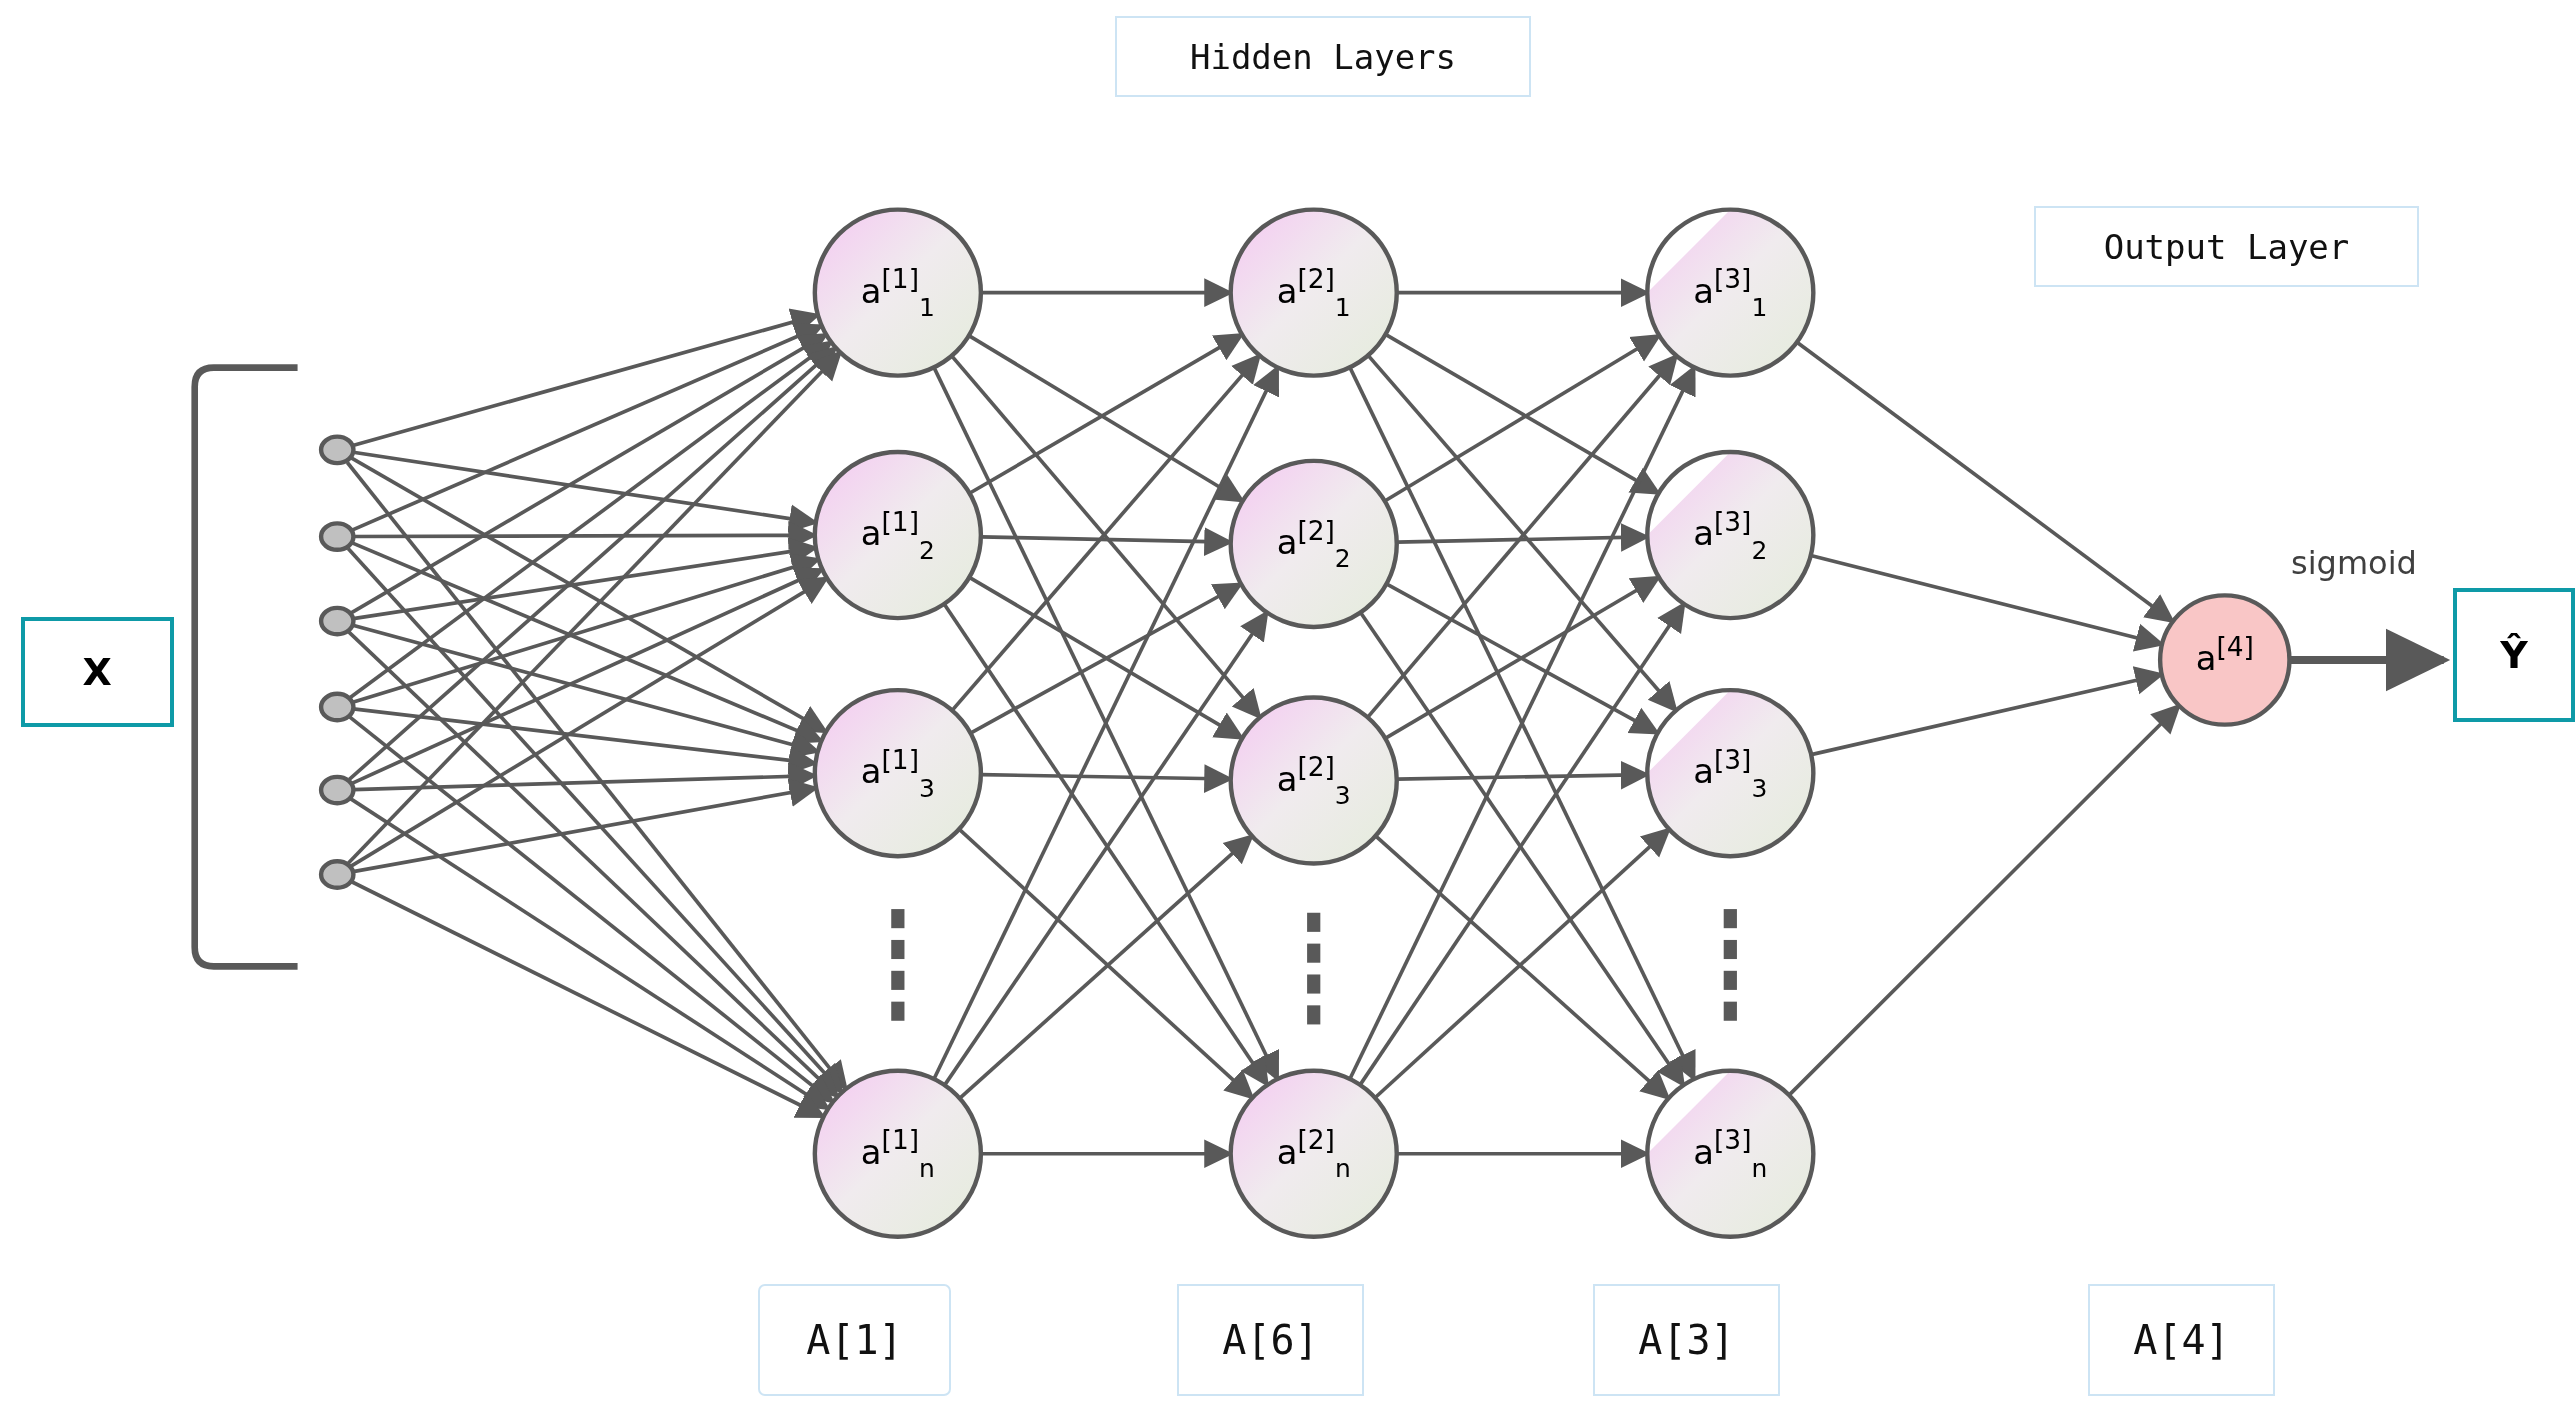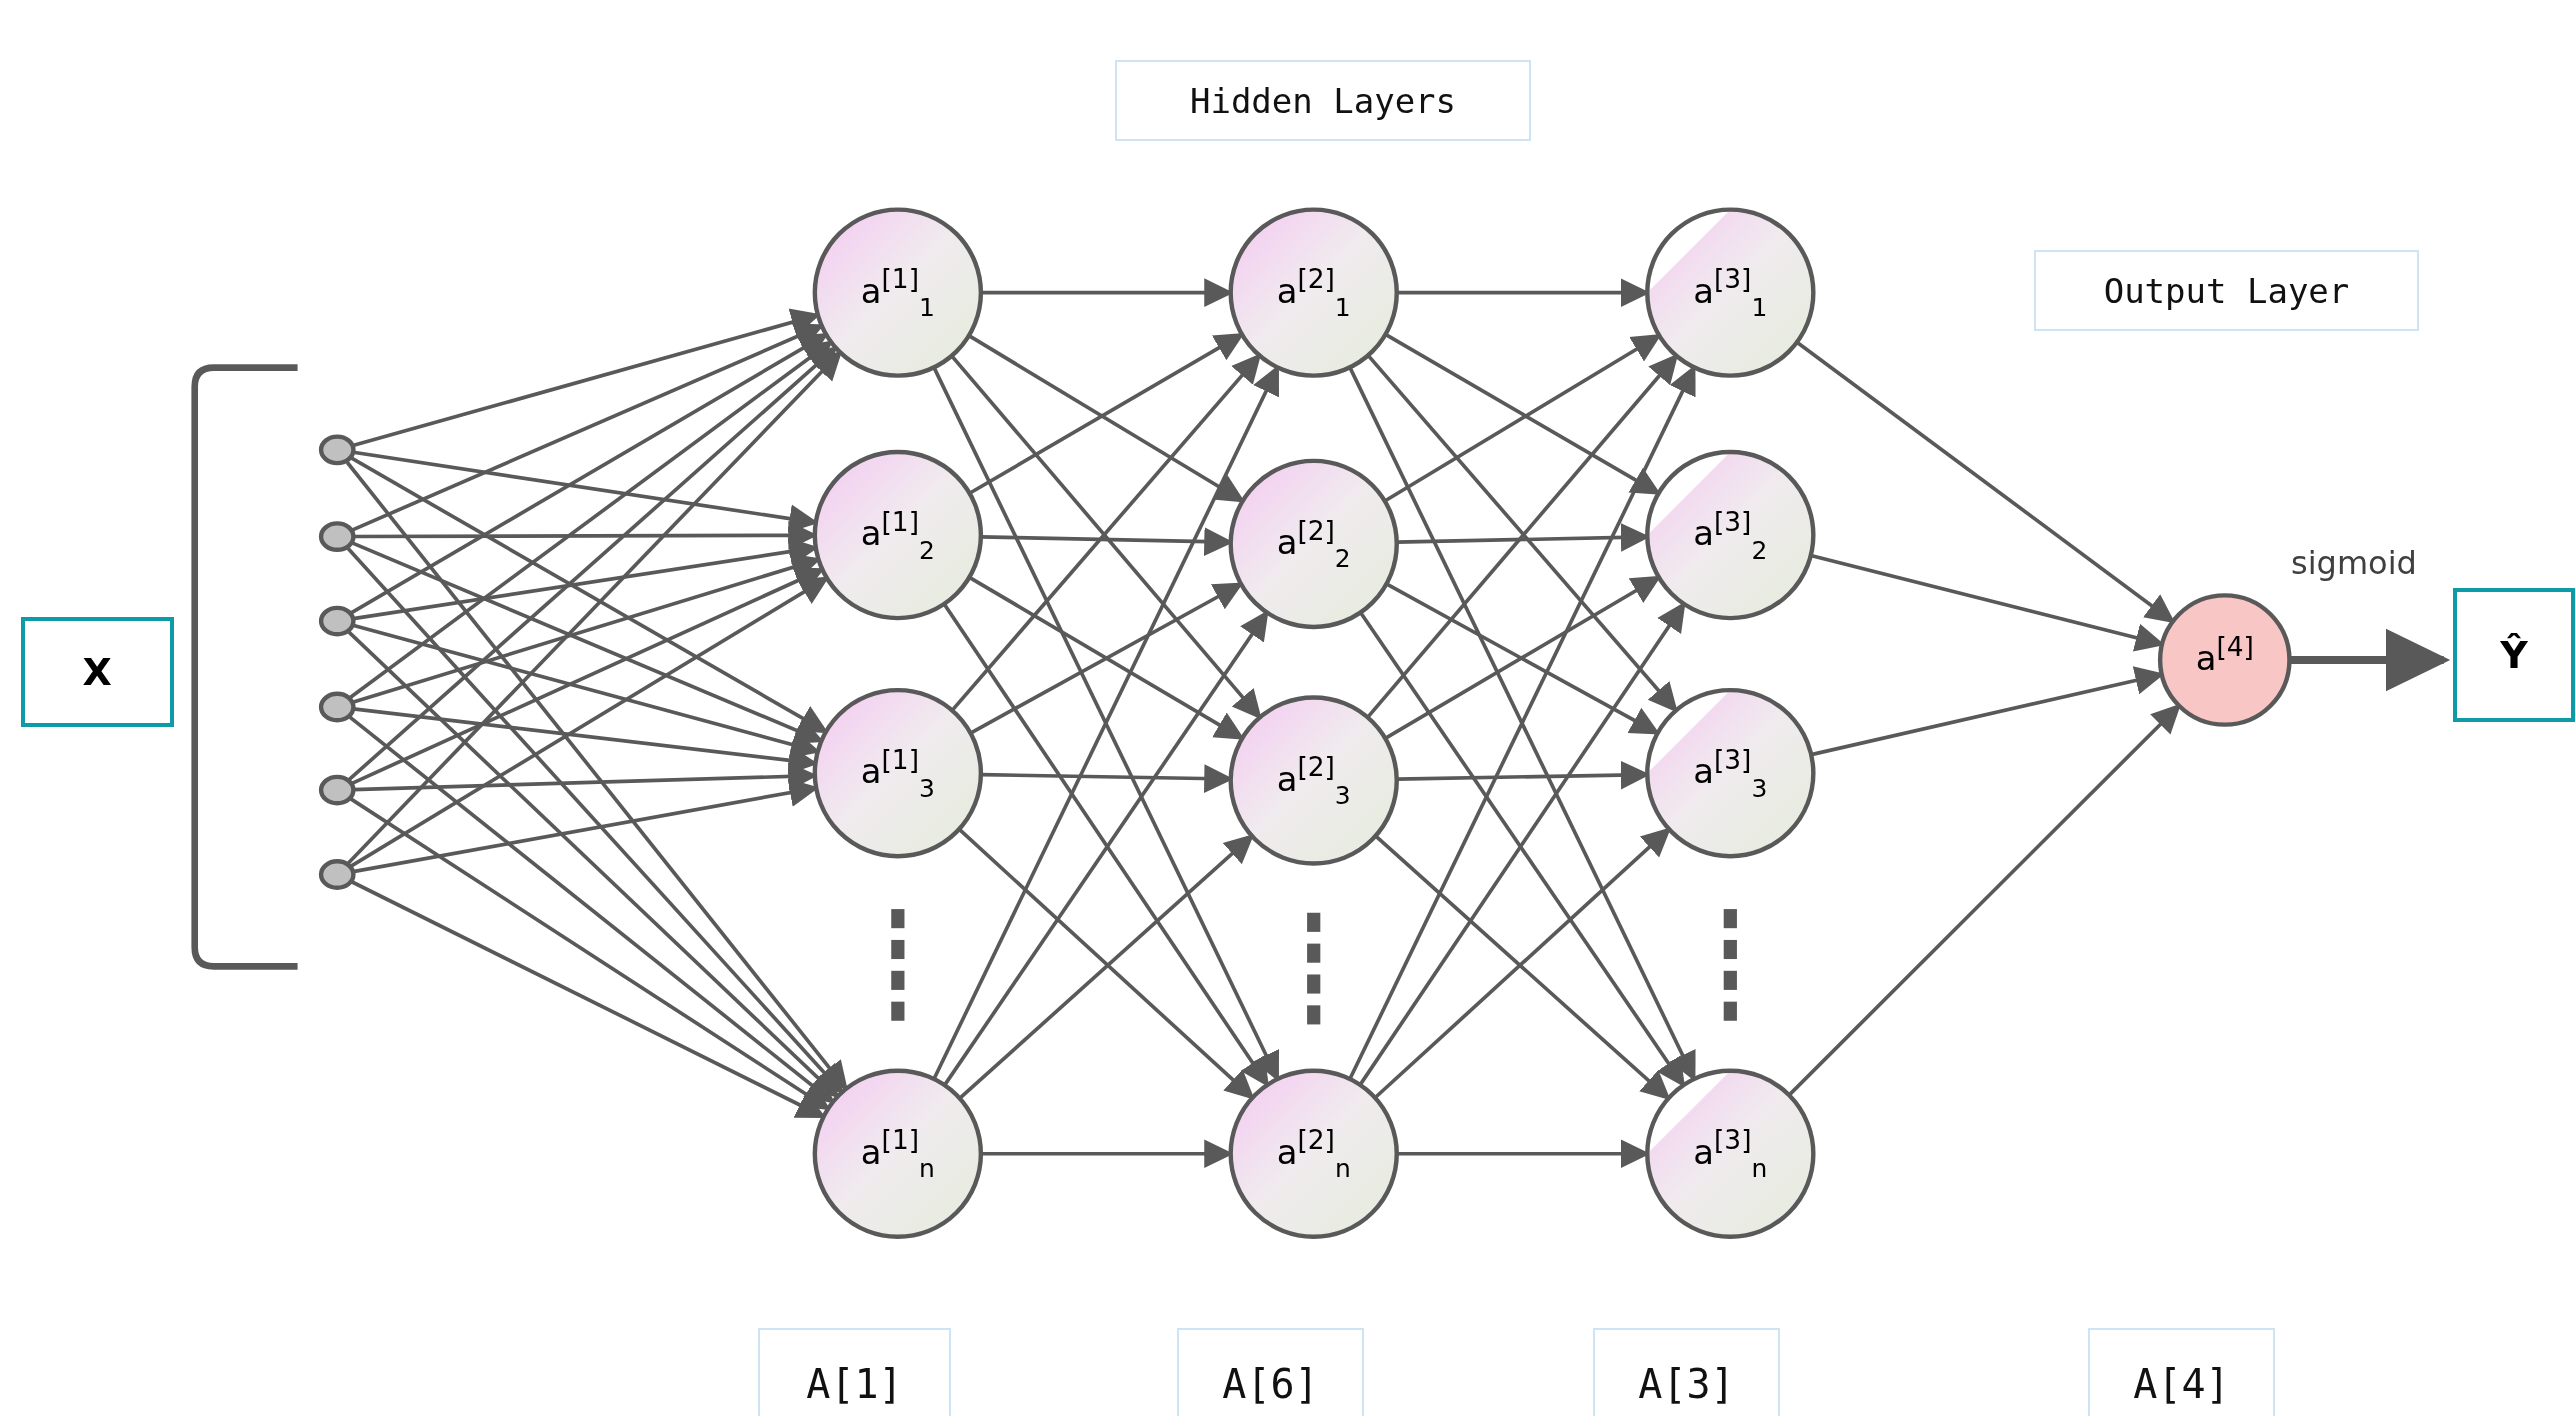--- a/index.html
+++ b/index.html
@@ -9,41 +9,41 @@
   }
   #stage{position:absolute;left:0;top:0;width:2576px;height:1417px;}
   svg#net{position:absolute;left:0;top:0;width:2576px;height:1417px;}
 
   
   .lbl-box{
     position:absolute;box-sizing:border-box;
     background:#ffffff;border:2.2px solid #cde4f4;
     display:flex;align-items:center;justify-content:center;
     font-family:"DejaVu Sans Mono", monospace;
-    color:#111111;white-space:pre;margin-top:44px;
+    color:#111111;white-space:pre;
   }
   
   .teal-box{
     position:absolute;box-sizing:border-box;
     background:#ffffff;border:4.4px solid #0e9aa7;
     display:flex;align-items:center;justify-content:center;
     font-family:"DejaVu Sans", sans-serif;font-weight:bold;
     color:#000000;white-space:pre;
   }
 
   #box-hidden{left:1115px;top:16px;width:416px;height:81px;font-size:34px;}
   #box-input {left:29px;  top:206px;width:441px;height:81px;font-size:34px;}
   #box-output{left:2034px;top:206px;width:385px;height:81px;font-size:34px;}
 
   #box-X {left:20.6px;  top:617px;width:153px;height:110px;font-size:38px;}
   #box-Yhat{left:2453px;top:588px;width:122px;height:134px;font-size:38px;}
 
   .bot-box{height:112px;top:1284px;font-size:40px;}
   #box-A0{left:190px; width:285px;}
-  #box-A1{left:758px;width:193px;}
+  #box-A1{left:758px;width:193px;border-radius:7px;}
   #box-A2{left:1177px;width:187px;}
   #box-A3{left:1593px;width:187px;}
   #box-A4{left:2088px;width:187px;}
 
   
   #sigmoid-label{
     position:absolute;left:2291px;top:544px;
     font-family:"DejaVu Sans", sans-serif;
     font-size:32px;color:#404040;white-space:pre;
   }

